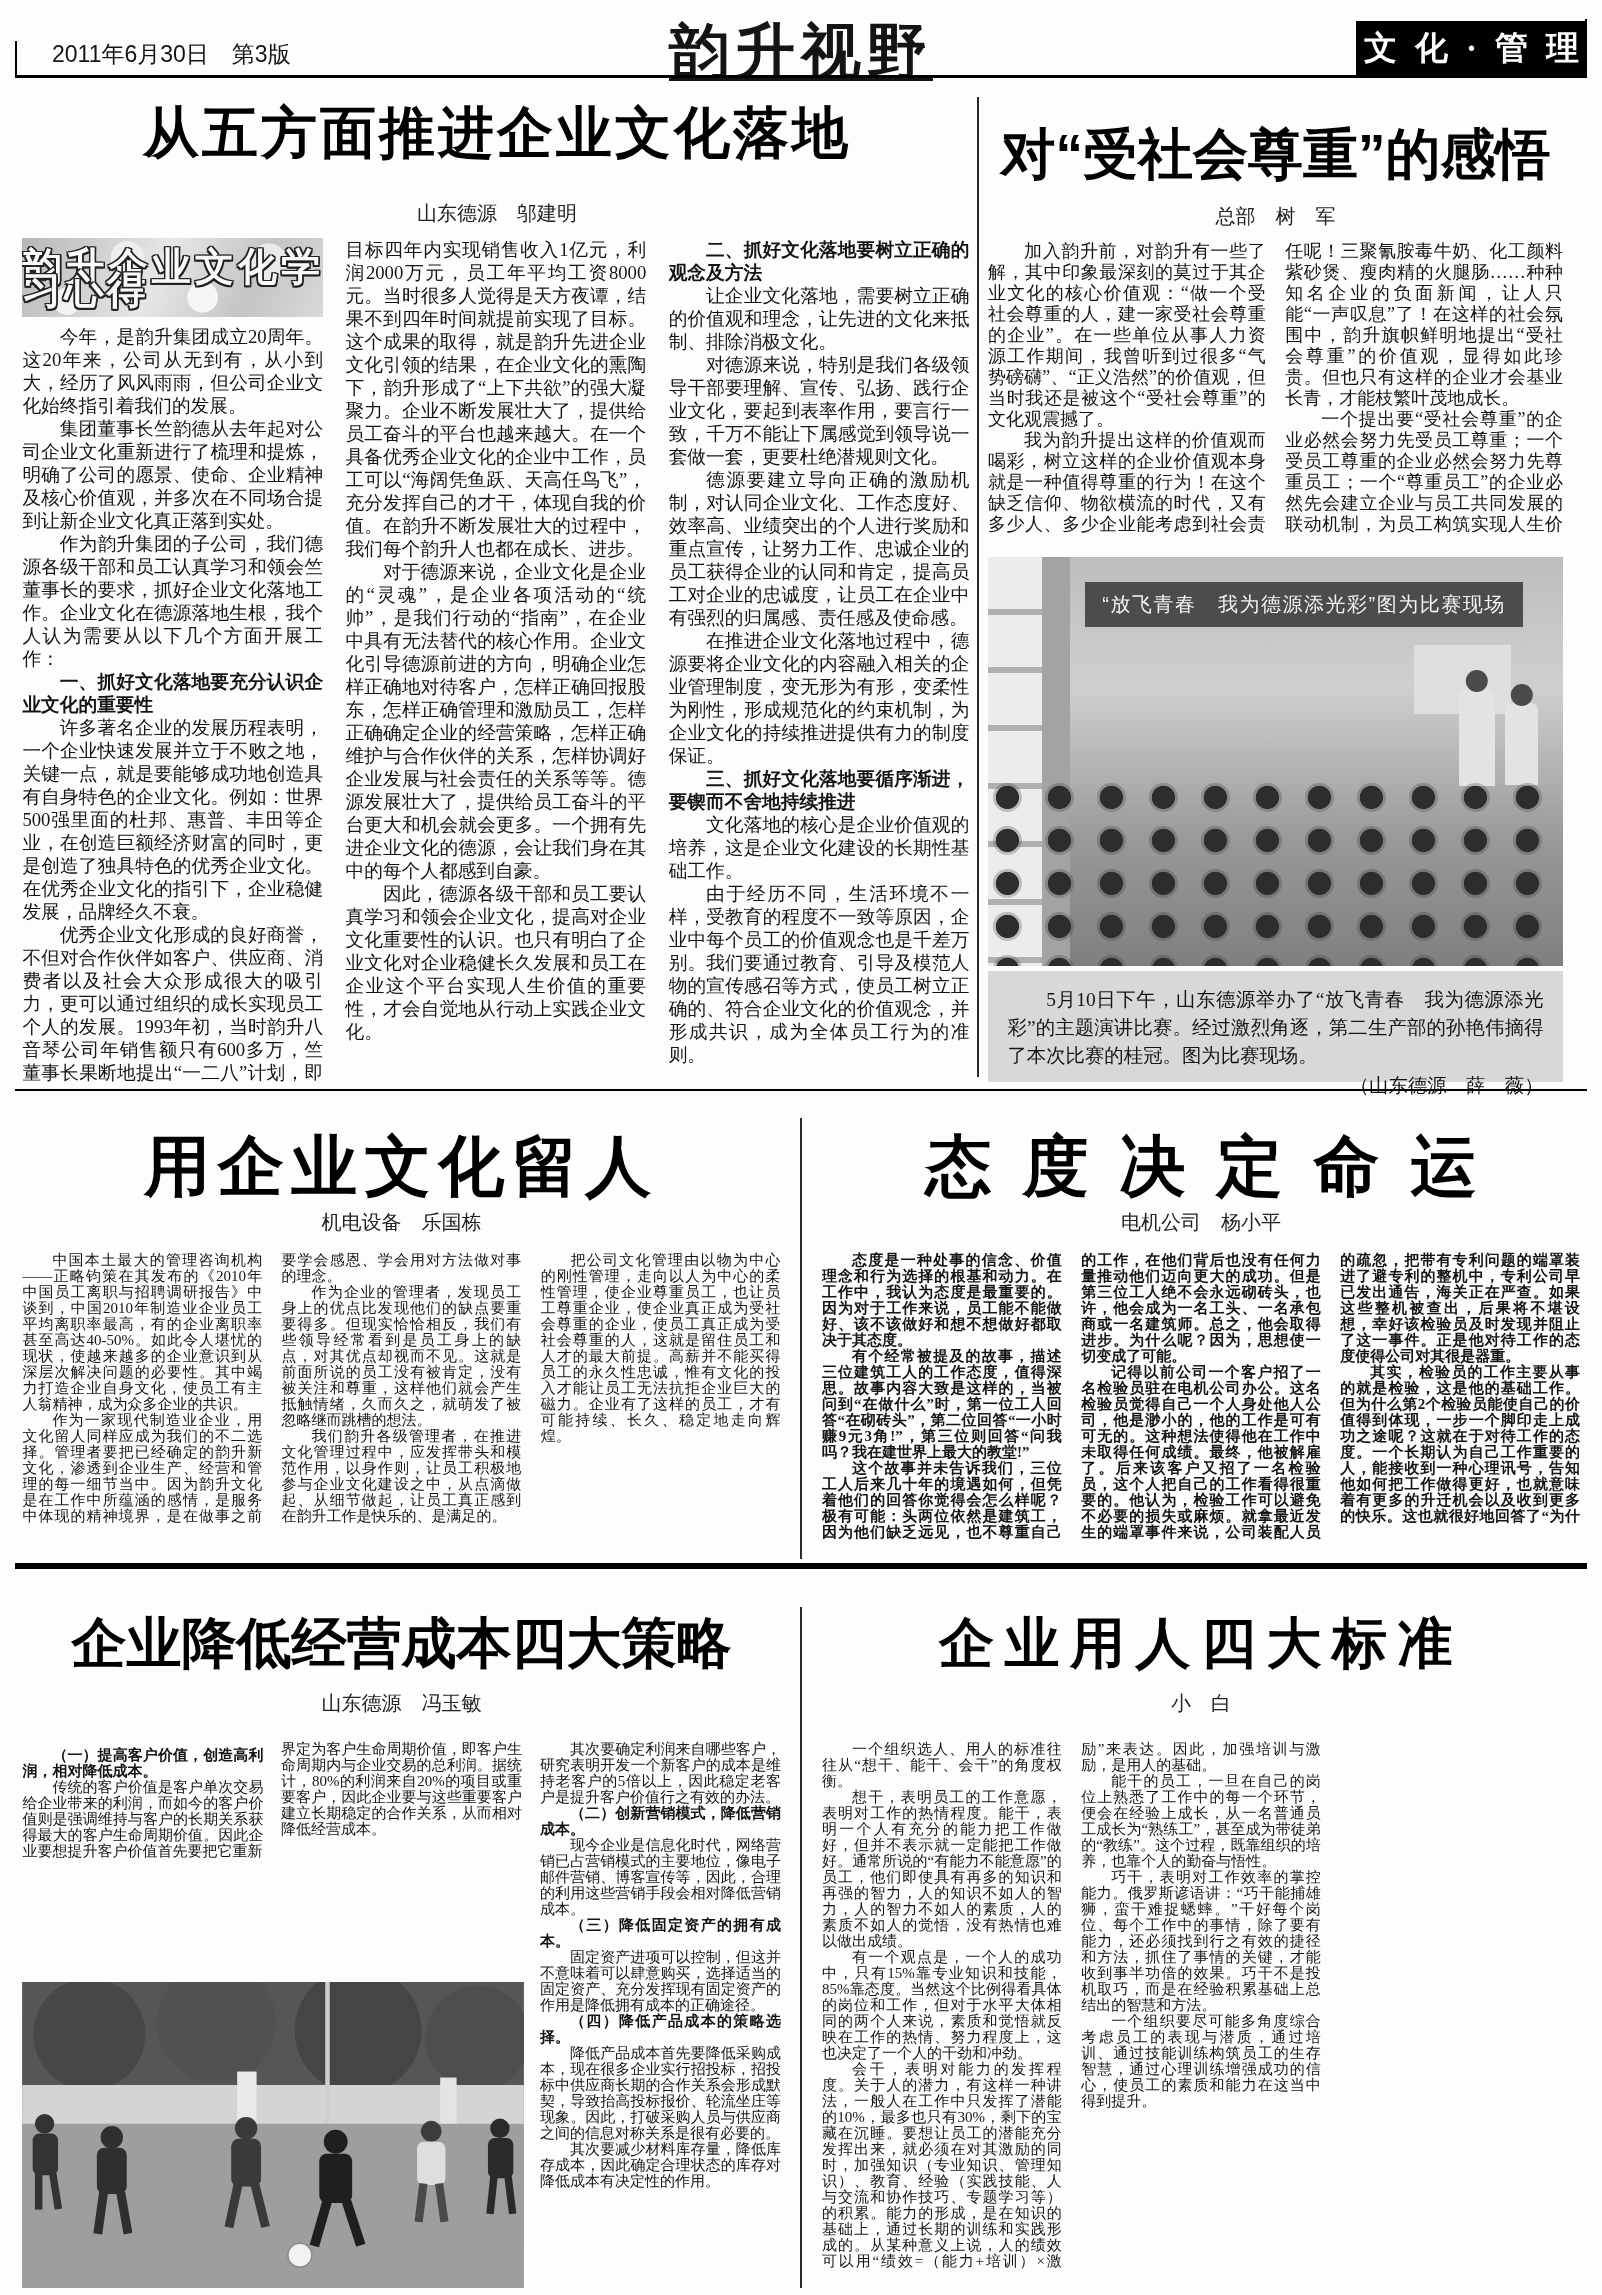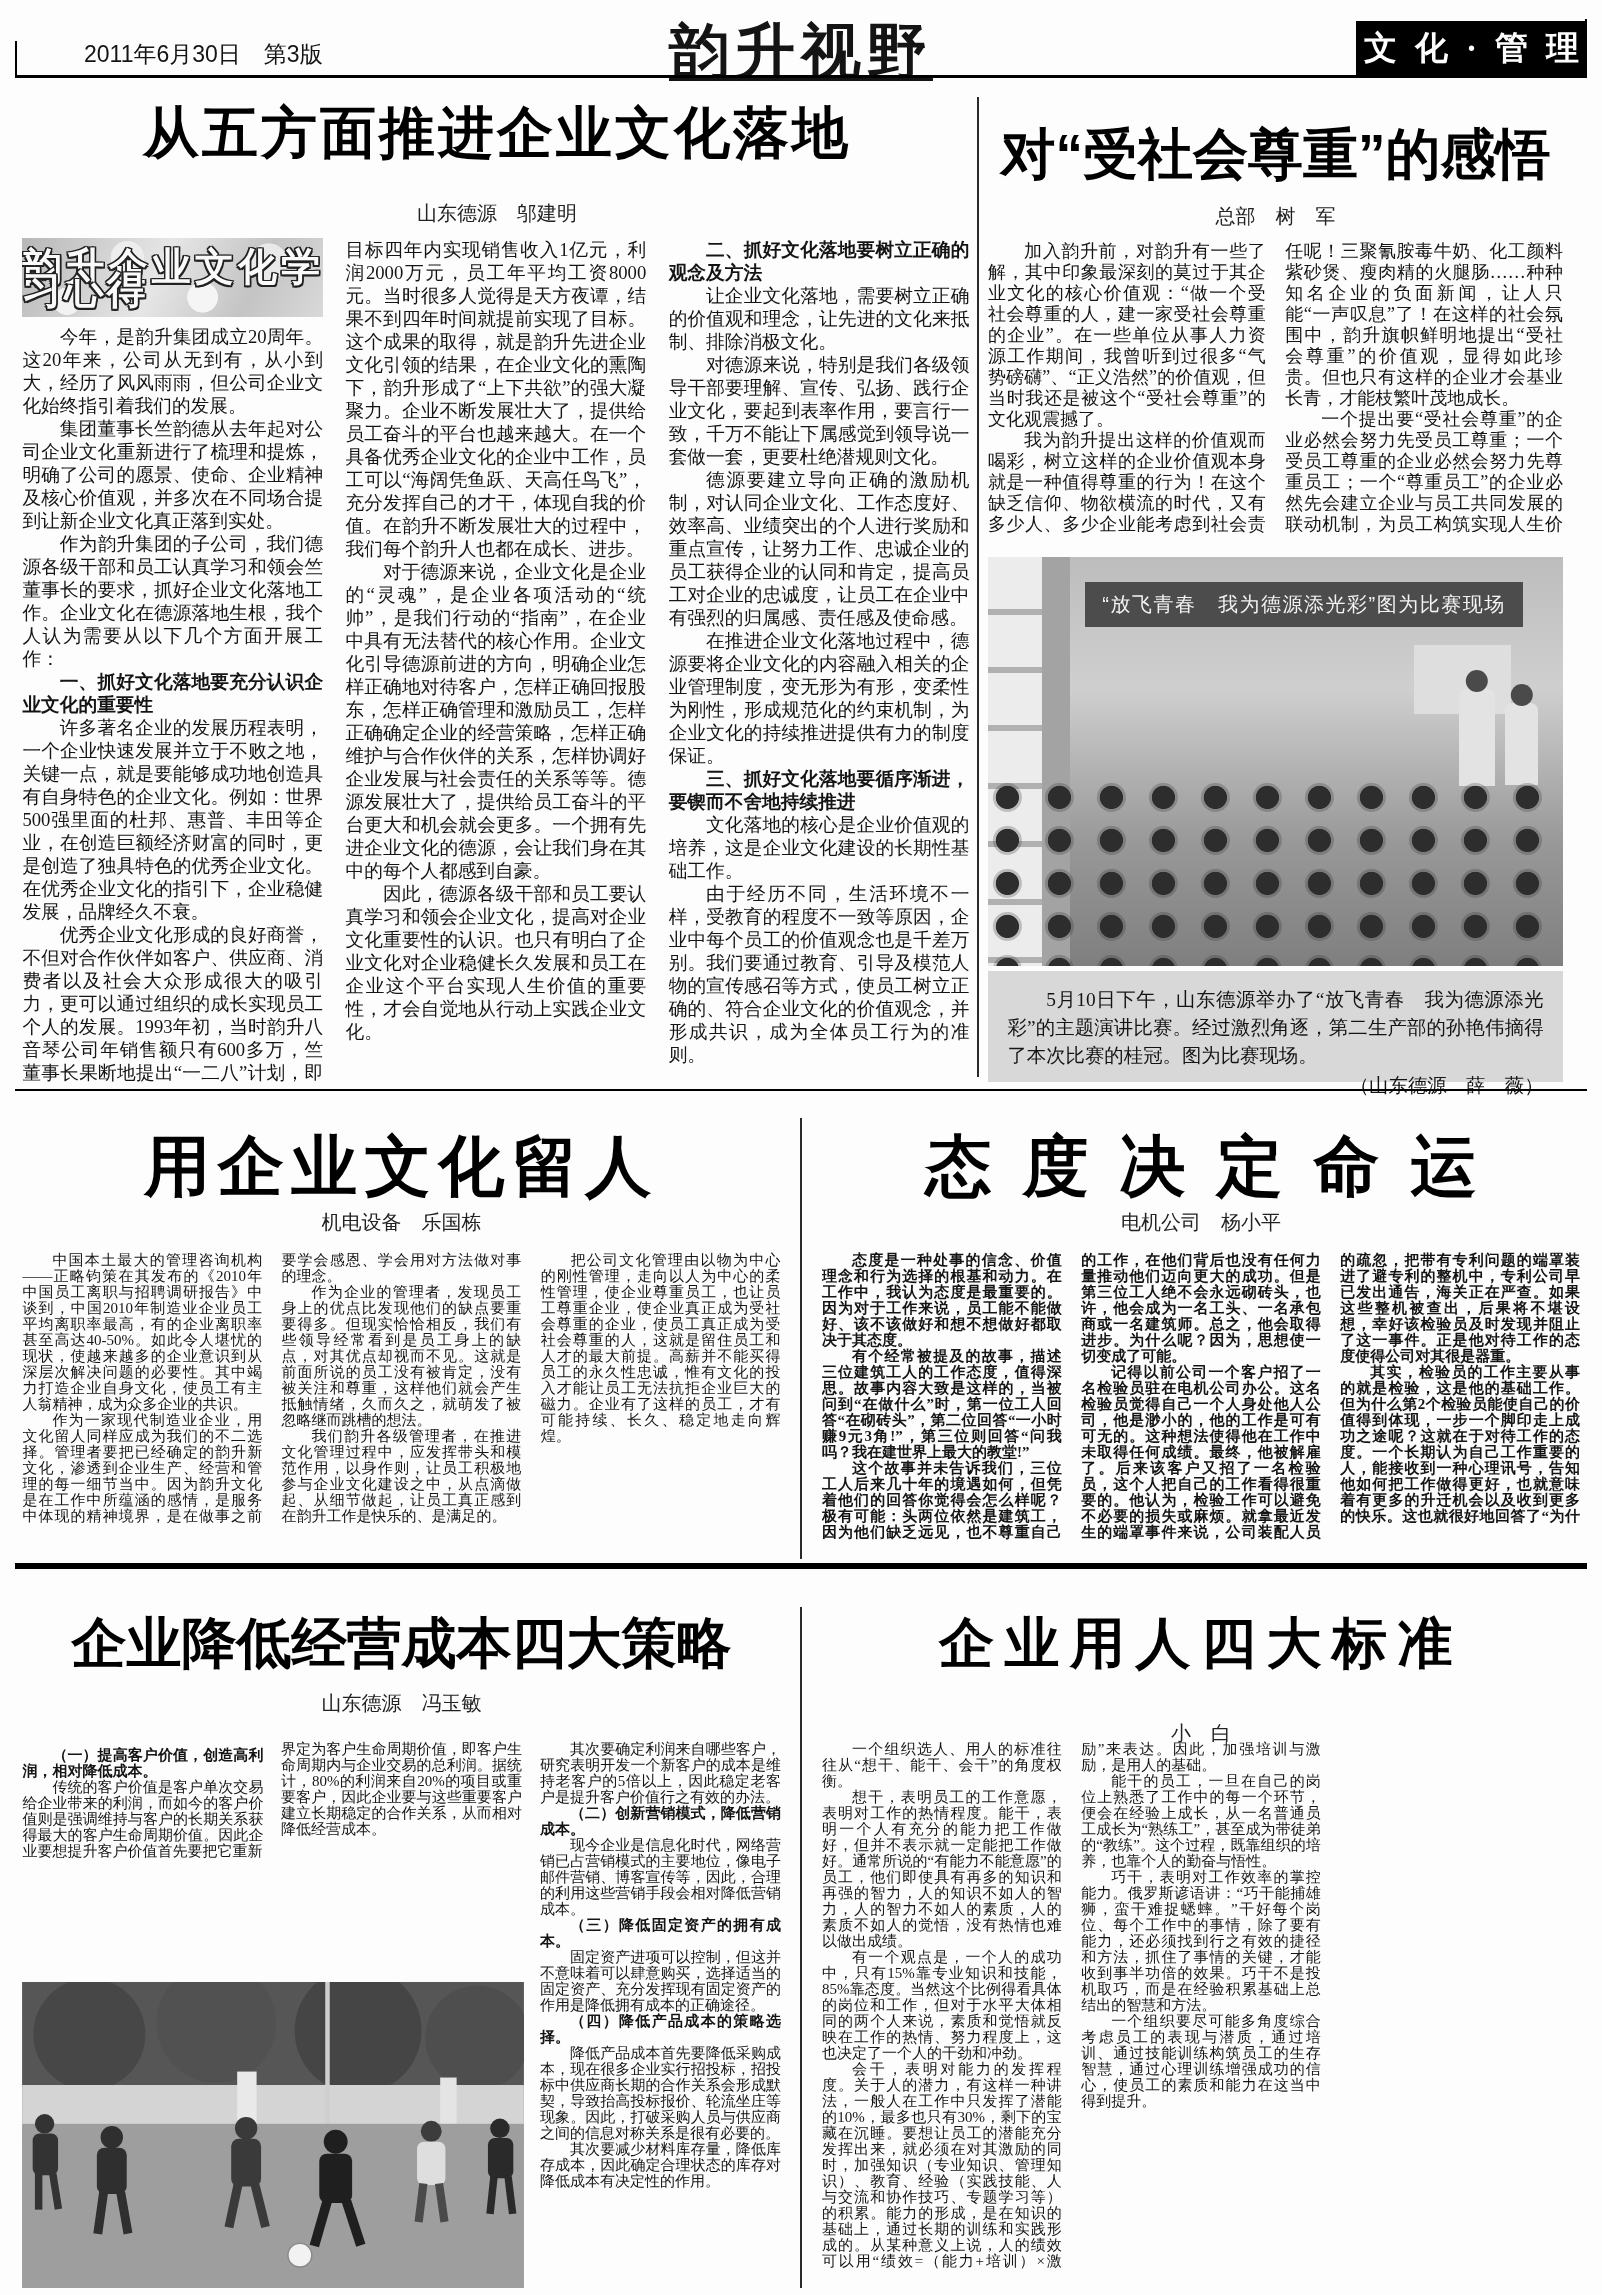--- a/index.html
+++ b/index.html
@@ -1,20 +1,20 @@
 <!DOCTYPE html>
 <html style="font-size:12px"><head>
 <meta charset="utf-8">
 <style>
   html,body{margin:0;padding:0;}
   body{width:1602px;height:2295px;position:relative;background:#fdfdfd;color:#141414;
        font-family:"Liberation Serif","DejaVu Serif",serif;overflow:hidden;}
   .abs{position:absolute;}
   
-  .dateline{left:52px;top:39px;font-size:23px;font-family:"Liberation Sans",sans-serif;margin-left:32px;}
+  .dateline{left:52px;top:39px;font-size:23px;font-family:"Liberation Sans",sans-serif;}
   .masthead{left:0;top:12px;width:1602px;text-align:center;font-size:60px;font-weight:bold;
             font-family:"Liberation Serif",serif;letter-spacing:6px;text-decoration:underline;}
   .header-rule{left:15px;top:75px;width:1572px;height:3px;background:#000;}
   .section-box{left:1356px;top:21px;width:231px;height:54px;background:#000;color:#fff;
                display:flex;align-items:center;justify-content:center;}
   .section-box span{font-size:33px;font-family:"Liberation Serif",serif;font-weight:bold;
                letter-spacing:18px;margin-right:-18px;}
   .cropmark{background:#000;}
   
   .headline{font-family:"Liberation Sans","DejaVu Sans",sans-serif;font-weight:900;text-align:center;color:#000;}
@@ -225,21 +225,21 @@
       <rect x="627" y="261" width="10" height="50" transform="rotate(6 632 261)"></rect>
         <rect x="646" y="261" width="10" height="50" transform="rotate(-7 651 261)"></rect>
     </g>
     <circle cx="372" cy="366" r="16" fill="#f2f2f2" stroke="#8a8a8a" stroke-width="2"></circle>
   </svg>
 </div>
 
 <div class="abs rule-v" style="left:800px;top:1607px;width:1.5px;height:681px;"></div>
 
 <div class="abs headline" style="left:822px;top:1607px;width:758px;font-size:55px;letter-spacing:10.5px;">企业用人四大标准</div>
-<div class="abs byline" style="left:822px;top:1690px;width:758px;margin-top:30px;">小　白</div>
+<div class="abs byline" style="left:822px;top:1690px;width:758px;">小　白</div>
 <div class="abs bodytext b-small" style="left:822px;top:1741px;width:758px;height:547px;column-count:3;column-gap:19.4px;">
     <p>一个组织选人、用人的标准往往从“想干、能干、会干”的角度权衡。</p>
     <p>想干，表明员工的工作意愿，表明对工作的热情程度。能干，表明一个人有充分的能力把工作做好，但并不表示就一定能把工作做好。通常所说的“有能力不能意愿”的员工，他们即使具有再多的知识和再强的智力，人的知识不如人的智力，人的智力不如人的素质，人的素质不如人的觉悟，没有热情也难以做出成绩。</p>
     <p>有一个观点是，一个人的成功中，只有15%靠专业知识和技能，85%靠态度。当然这个比例得看具体的岗位和工作，但对于水平大体相同的两个人来说，素质和觉悟就反映在工作的热情、努力程度上，这也决定了一个人的干劲和冲劲。</p>
     <p>会干，表明对能力的发挥程度。关于人的潜力，有这样一种讲法，一般人在工作中只发挥了潜能的10%，最多也只有30%，剩下的宝藏在沉睡。要想让员工的潜能充分发挥出来，就必须在对其激励的同时，加强知识（专业知识、管理知识）、教育、经验（实践技能、人与交流和协作技巧、专题学习等）的积累。能力的形成，是在知识的基础上，通过长期的训练和实践形成的。从某种意义上说，人的绩效可以用“绩效=（能力+培训）×激励”来表达。因此，加强培训与激励，是用人的基础。</p>
     <p>能干的员工，一旦在自己的岗位上熟悉了工作中的每一个环节，便会在经验上成长，从一名普通员工成长为“熟练工”，甚至成为带徒弟的“教练”。这个过程，既靠组织的培养，也靠个人的勤奋与悟性。</p>
     <p>巧干，表明对工作效率的掌控能力。俄罗斯谚语讲：“巧干能捕雄狮，蛮干难捉蟋蟀。”干好每个岗位、每个工作中的事情，除了要有能力，还必须找到行之有效的捷径和方法，抓住了事情的关键，才能收到事半功倍的效果。巧干不是投机取巧，而是在经验积累基础上总结出的智慧和方法。</p>
     <p>一个组织要尽可能多角度综合考虑员工的表现与潜质，通过培训、通过技能训练构筑员工的生存智慧，通过心理训练增强成功的信心，使员工的素质和能力在这当中得到提升。</p>
   </div>
 

